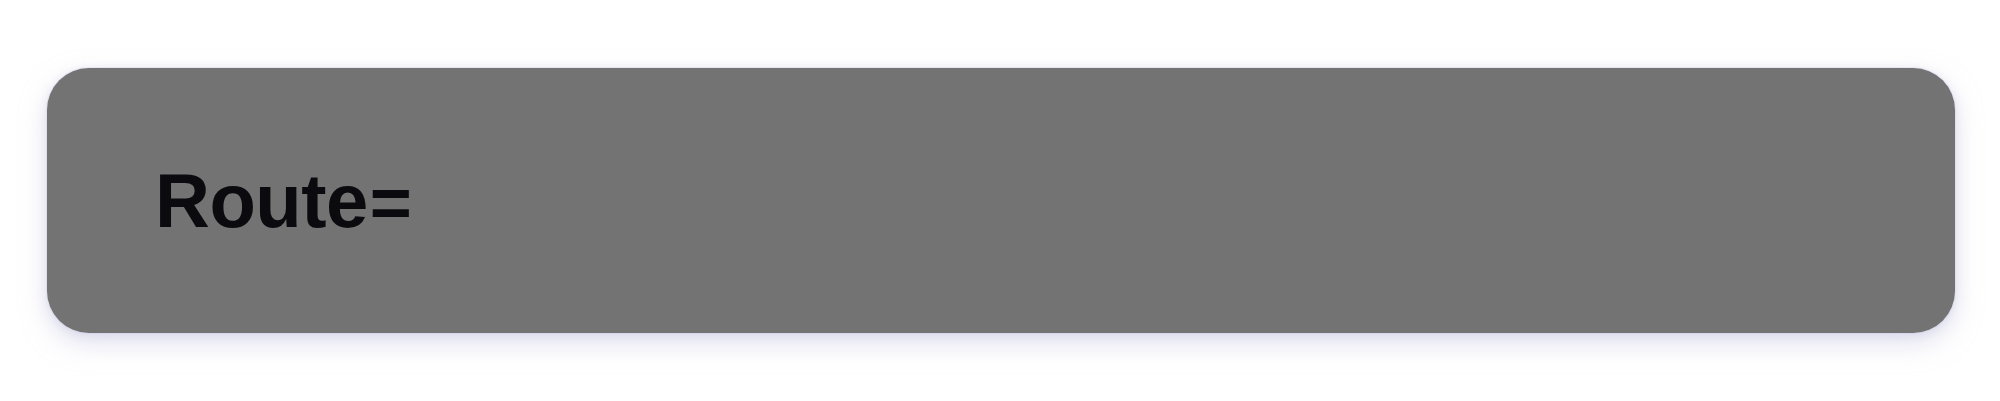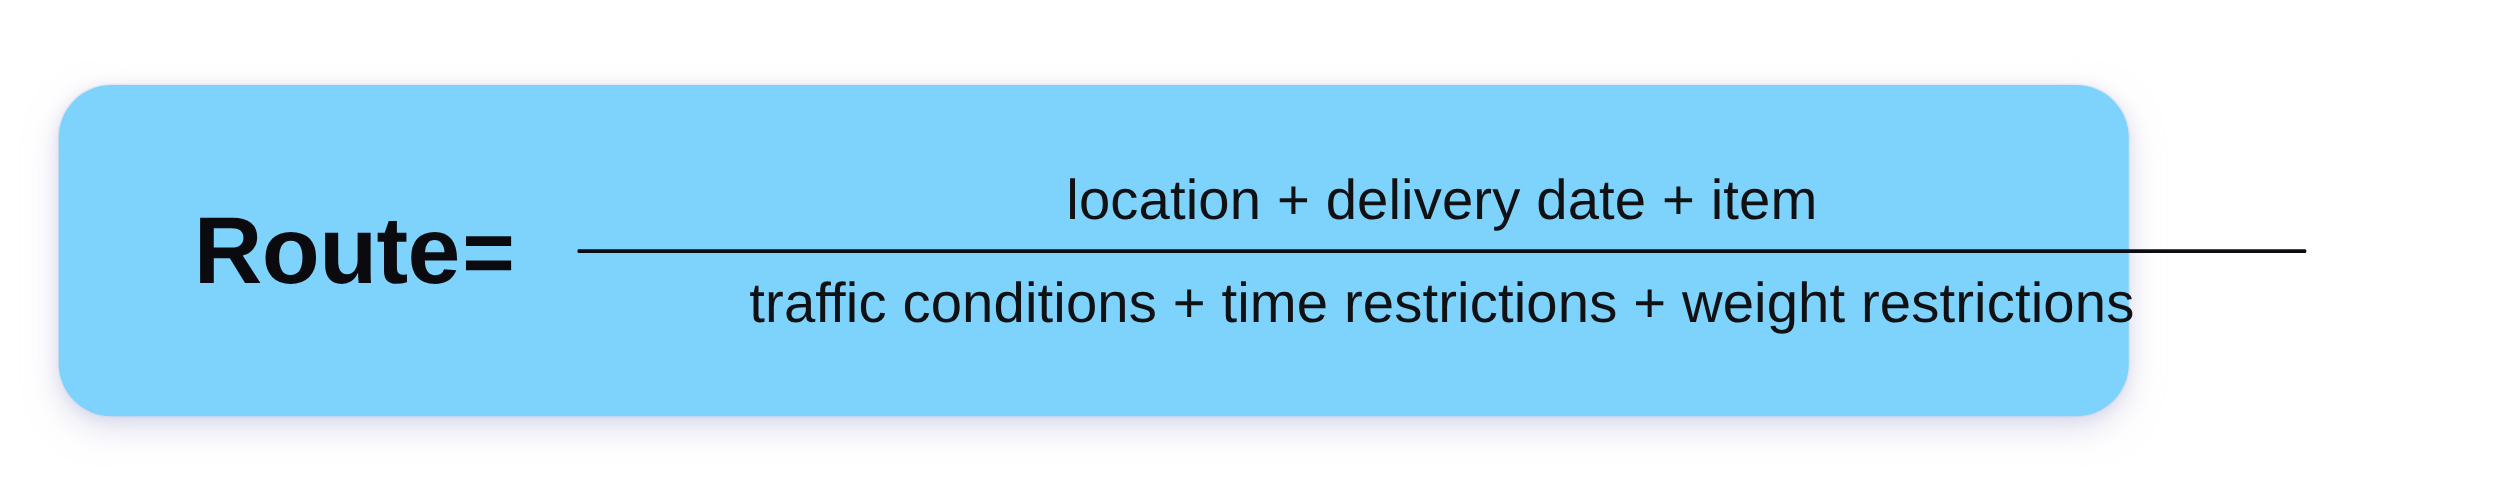--- a/index.html
+++ b/index.html
@@ -20,23 +20,23 @@
     width: 2000px;
     height: 401px;
     background: #ffffff;
   }
 
   
   .formula-card {
     position: absolute;
     left: 47px;
     top: 68px;
-    width: 1656px;
+    width: 1908px;
     height: 265px;
-    background: #7dd3fc;
+    background: #737373;
     border-radius: 42px;
     box-shadow:
       0 10px 26px rgba(196, 196, 224, 0.52),
       0 2px 10px rgba(196, 196, 224, 0.38),
       0 0 0 1px rgba(230, 230, 245, 0.55);
     box-sizing: border-box;
   }
 
   
   .equation {
@@ -123,23 +123,18 @@
 
   <div class="formula-card">
 
     <div class="equation">
 
       <div class="lhs">
         <span class="lhs-term">Route</span>
         <span class="equals">=</span>
       </div>
 
-      <div class="fraction">
-        <div class="numerator">location + delivery date + item</div>
-        <div class="fraction-bar"></div>
-        <div class="denominator">traffic conditions + time restrictions + weight restrictions</div>
-      </div>
 
     </div>
 
   </div>
 
 </div>
 
 </body></html>

